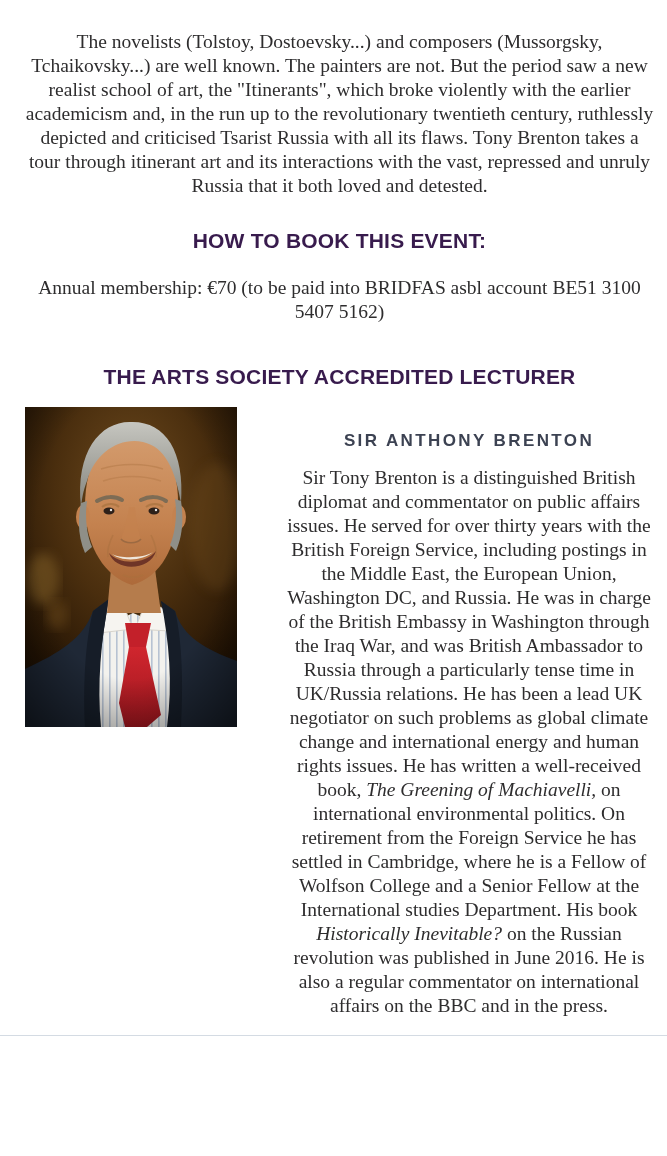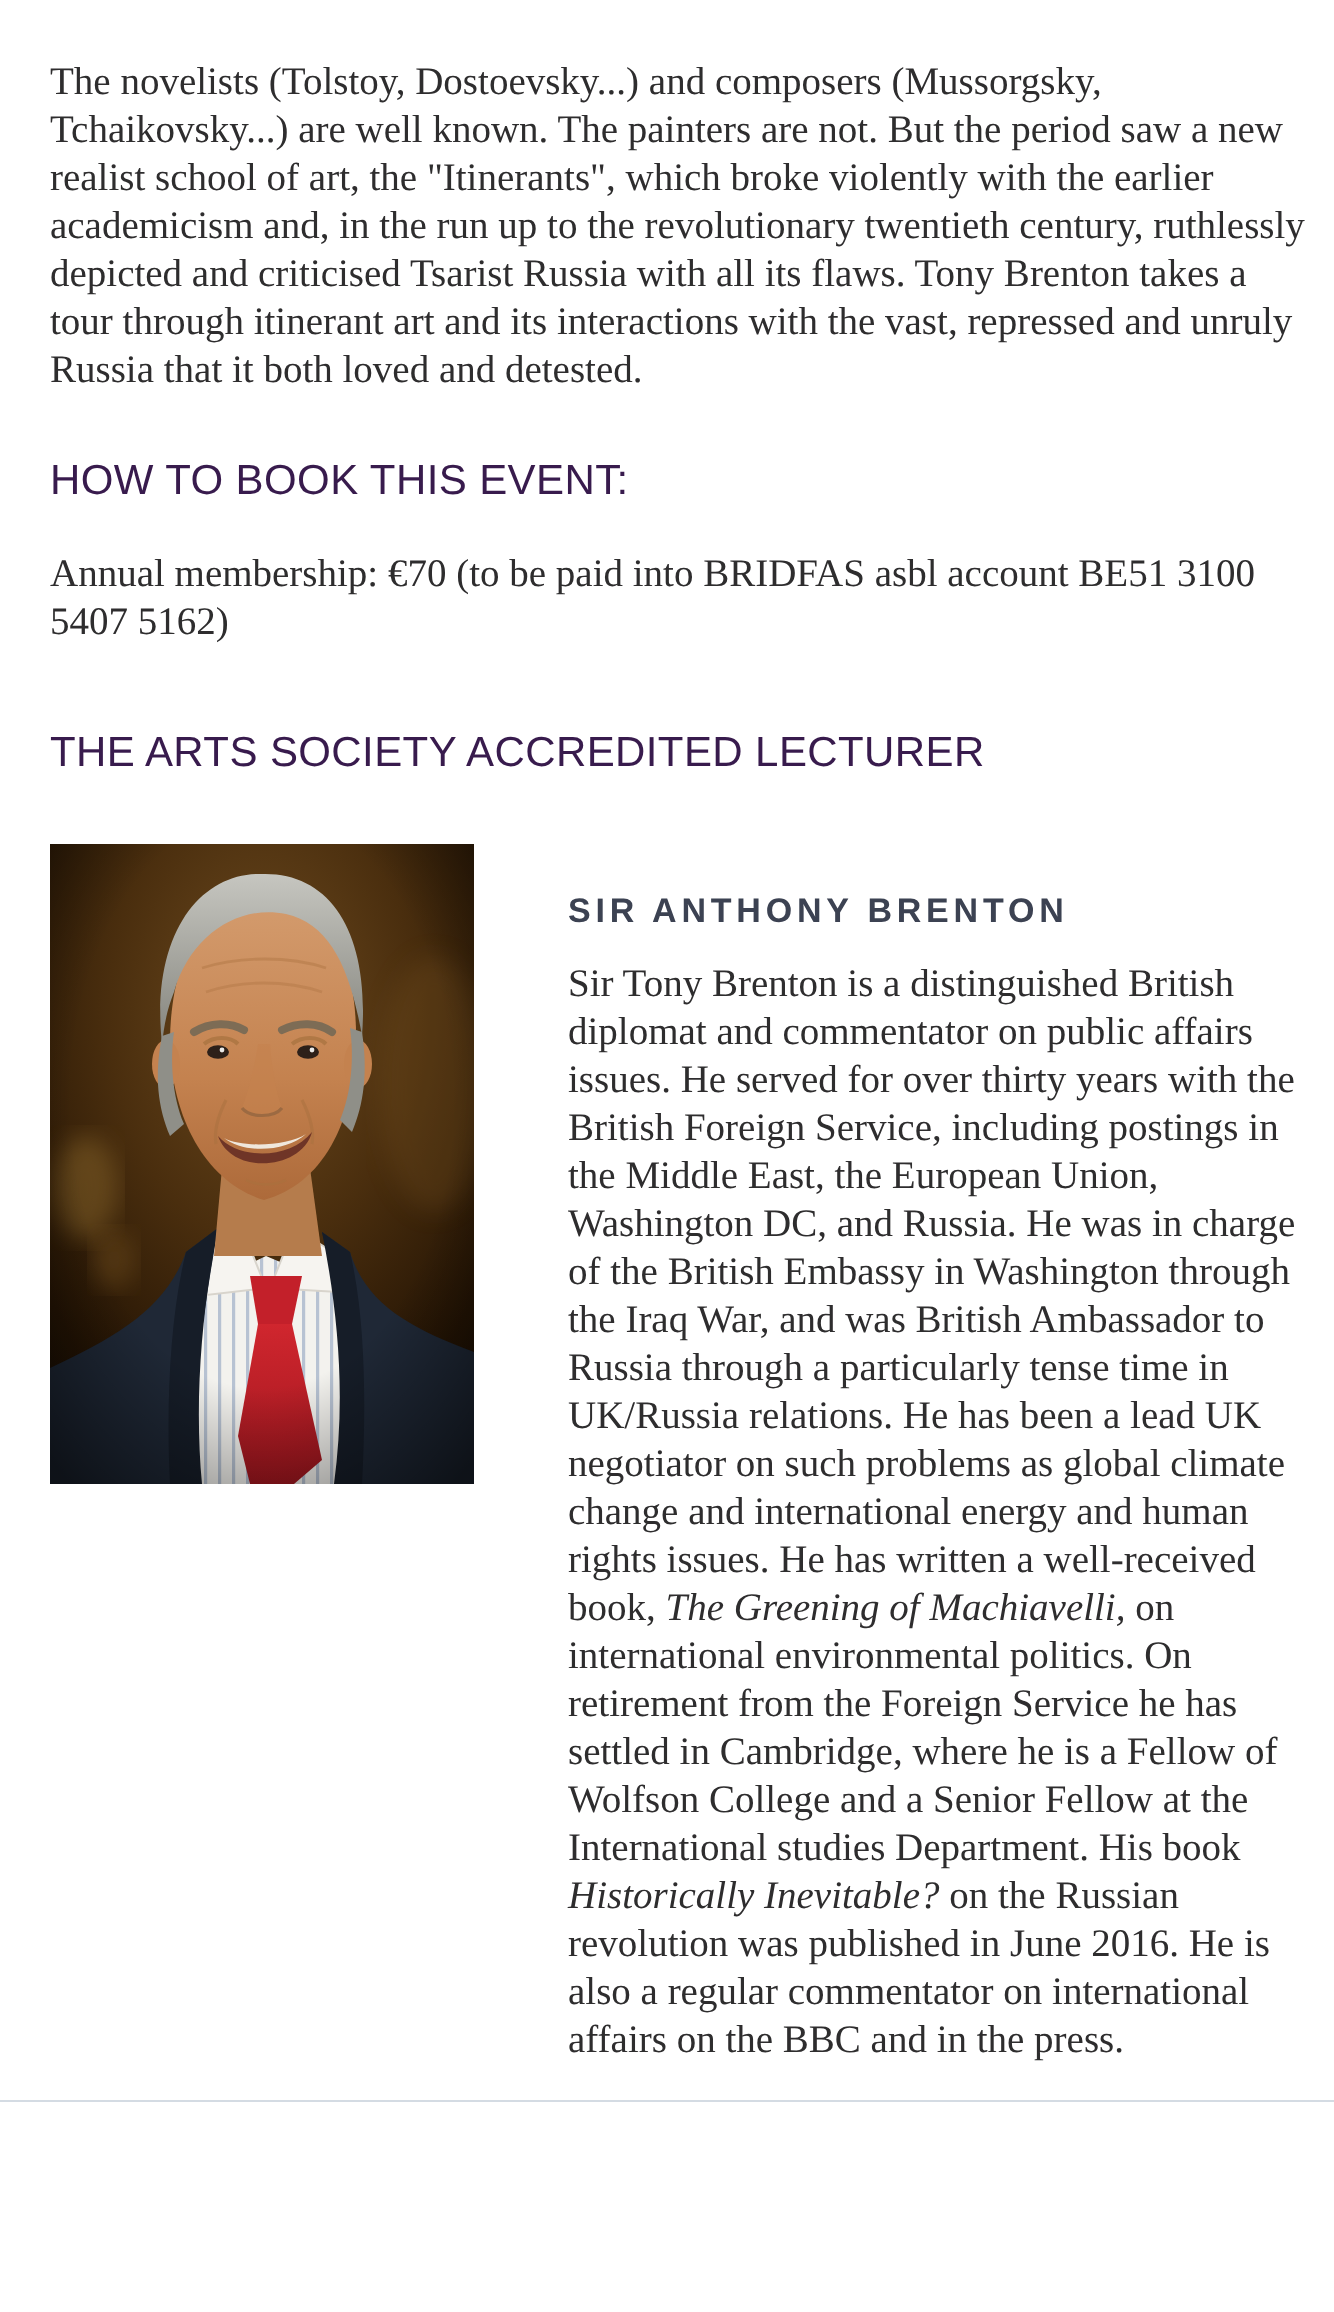--- a/index.html
+++ b/index.html
@@ -3,39 +3,39 @@
 <meta charset="utf-8">
 <style>
   :root{
     --purple:#381B4D;
     --slate:#3C4252;
     --ink:#2E2D2E;
     --divider:#D4DBE3;
   }
   html,body{margin:0;padding:0;background:#fff;}
   body{width:667px;min-height:1156px;font-family:"Liberation Serif",serif;color:var(--ink);}
-  .page{padding:30px 13px 0 25px;}
+  .page{padding:30px 13px 0 25px;text-align:center;}
   .body-text{
     font-family:"Liberation Serif",serif;
     font-size:19.5px;
     line-height:24px;
     color:var(--ink);
     margin:0 0 21px 0;
   }
   .intro{margin-bottom:16px;}
   .section-heading{
     font-family:"Liberation Sans",sans-serif;
-    font-weight:400;
+    font-weight:700;
     font-size:21px;
     line-height:26px;
     letter-spacing:0.2px;
     color:var(--purple);
     margin:30px 0 22px 0;
   }
-  .lecturer-heading{margin-top:40px;margin-bottom:32px;}
+  .lecturer-heading{margin-top:40px;margin-bottom:17px;}
   .lecturer-row{
     display:flex;
     align-items:flex-start;
     gap:31px;
   }
   .portrait{
     width:212px;
     height:320px;
     flex:0 0 212px;
     overflow:hidden;

